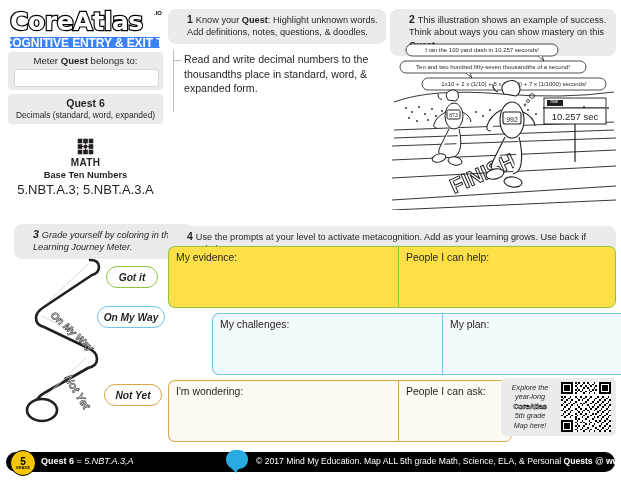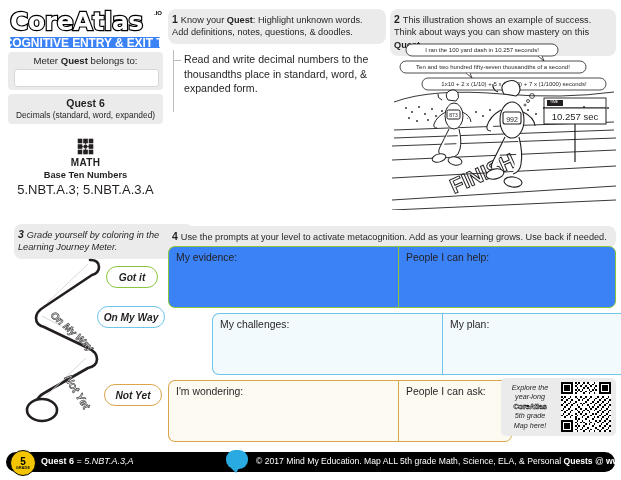--- a/index.html
+++ b/index.html
@@ -10,21 +10,21 @@
     color:#231f20;
     overflow:hidden;
     position:relative;
   }
   .page{position:absolute;left:0;top:0;width:621px;height:480px;}
 
   
   .prompt{
     background:#ebebeb;border-radius:8px;
     font-size:9.2px;line-height:12.4px;color:#231f20;
-    padding:4px 7px 5px 4px;
+    padding:4px 7px 5px 19px;
     box-sizing:border-box;
   }
   .prompt .num{font-weight:bold;font-size:10.5px;margin-right:3px;}
   .prompt b{font-weight:bold;}
 
   
   .left-col{position:absolute;left:8px;top:8px;width:155px;}
 
   .logo-wrap{position:relative;width:155px;height:46px;}
   .logo-word{
@@ -117,21 +117,21 @@
   .grid4{position:absolute;left:168px;top:246px;width:448px;}
   .row4{position:relative;height:62px;margin-bottom:5px;}
   .cell{
     position:absolute;top:0;height:62px;
     border:1.2px solid;border-radius:7px;box-sizing:border-box;
     font-size:10.4px;padding:5px 0 0 7px;
     background:#fff;
   }
   .cell-l{left:0;width:231px;border-right-width:0;border-top-right-radius:0;border-bottom-right-radius:0;}
   .cell-r{left:230px;width:218px;border-left-width:1.2px;border-top-left-radius:0;border-bottom-left-radius:0;}
-  .r-green .cell{border-color:#8cc63f;background:#3b82f6;}
+  .r-green .cell{border-color:#8cc63f;background:#fde047;}
   .r-blue  .cell{border-color:#6ec6e8;background:#f2fafd;margin-left:44px;}
   .r-gold  .cell{border-color:#d9a64a;background:#fdfaf2;}
   .r-gold .cell-r{width:114px;}
 
   .qr-block{
     position:absolute;left:501px;top:378px;width:115px;height:58px;
     background:#ebebeb;border-radius:5px;
   }
   .qr-text{
     position:absolute;left:5px;top:5px;width:48px;

